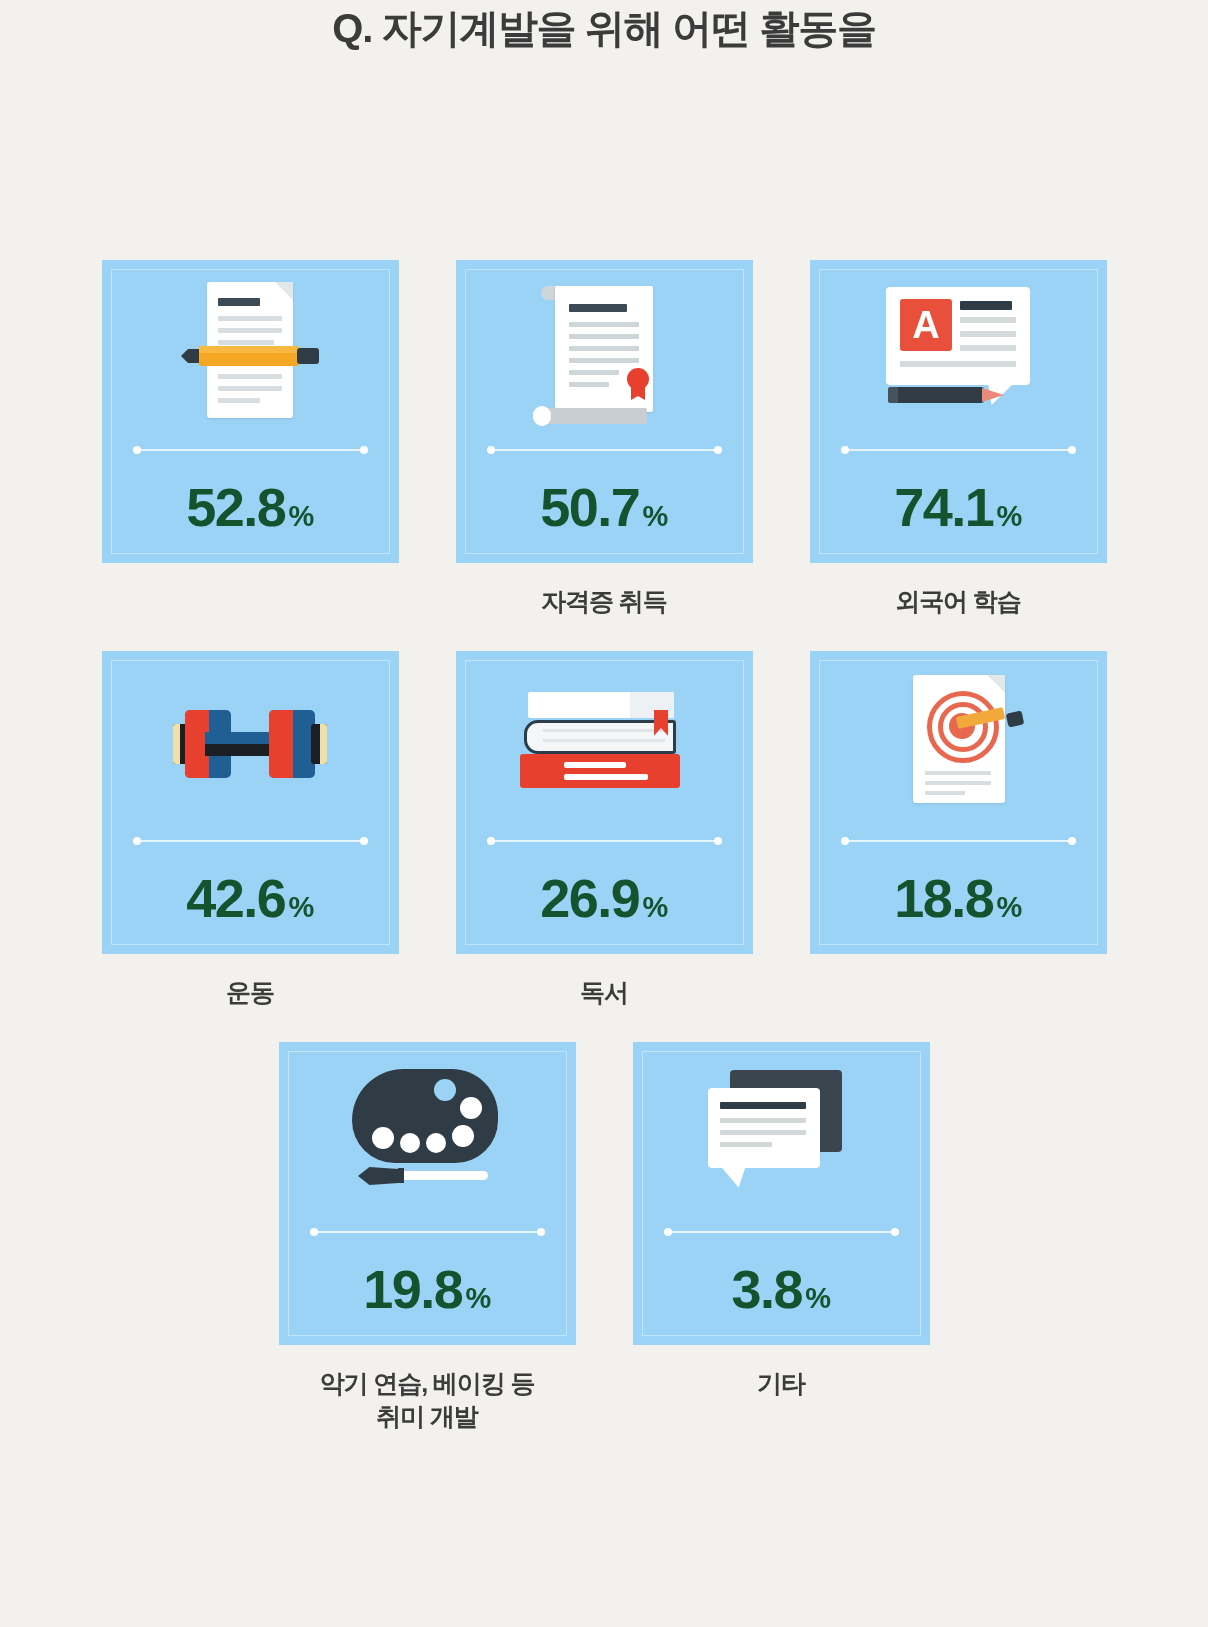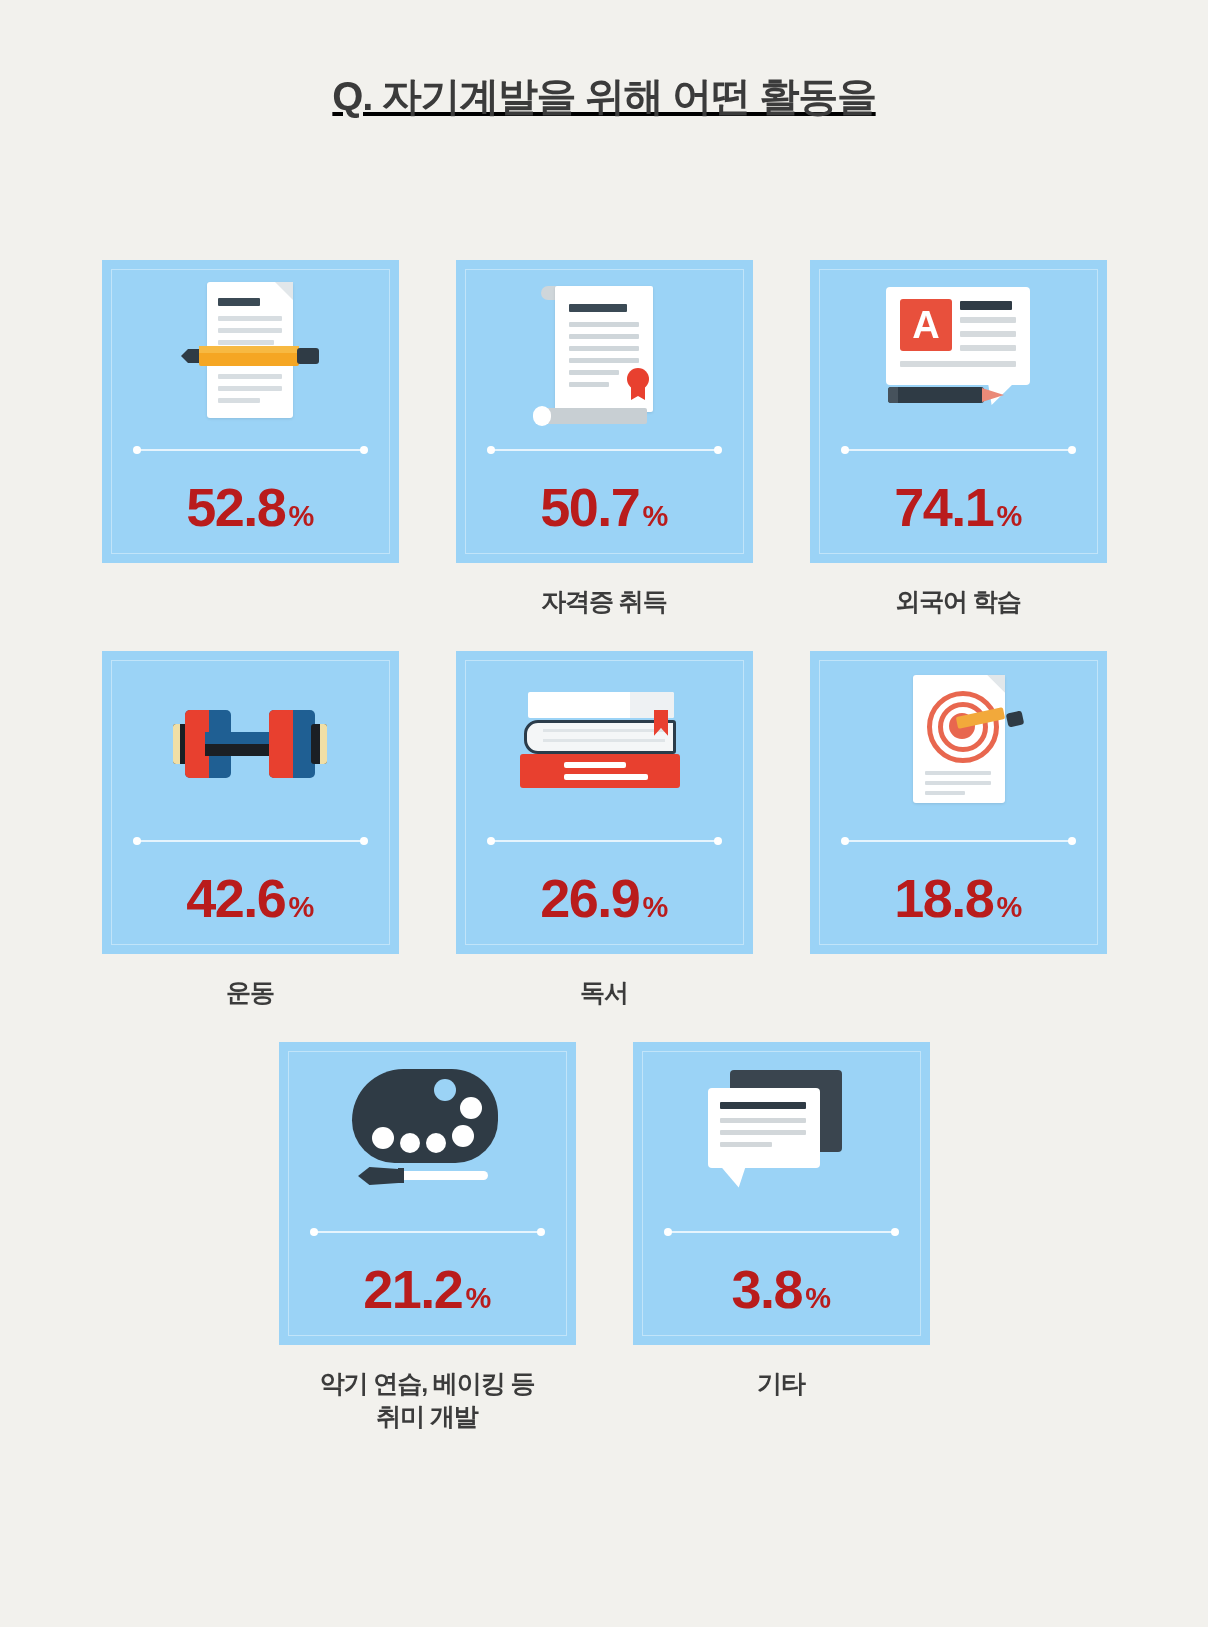--- a/index.html
+++ b/index.html
@@ -7,23 +7,21 @@
     width:1208px;height:1627px;
     background:#f2f1ed;
     font-family:"Liberation Sans","DejaVu Sans",sans-serif;
     overflow:hidden;
     position:relative;
   }
   .page{width:1208px;height:1627px;position:relative;box-sizing:border-box;}
 
   
   .title-wrap{
-    padding-top:68px;
     text-align:center;
-    text-decoration:underline;
   }
   .title-line{
     font-size:40px;
     font-weight:bold;
     color:#3b3b3b;
     letter-spacing:-1.3px;
     line-height:1.42;
     white-space:nowrap;
   }
   .title-line .sub{
@@ -96,21 +94,21 @@
     top:0;
     width:8px;height:8px;
     border-radius:50%;
     background:#ffffff;
   }
   .divider .dot.l{left:0;}
   .divider .dot.r{right:0;}
 
   .value{
     margin-top:26px;
-    color:#b91c1c;
+    color:#14532d;
     font-size:54px;
     font-weight:bold;
     letter-spacing:-1.5px;
     line-height:1;
     display:flex;
     align-items:baseline;
     justify-content:center;
   }
   .value .pct{
     font-size:29px;
@@ -469,21 +467,21 @@
                   <div class="tip"></div>
                 </div>
             </div>
           </div>
           <div class="divider">
             <span class="dot l"></span>
               <span class="dline"></span>
               <span class="dot r"></span>
           </div>
           <div class="value">
-            <span>21.2</span>
+            <span>19.8</span>
               <span class="pct">%</span>
           </div>
         </div>
         <div class="caption">악기 연습, 베이킹 등
 취미 개발</div>
       </div>
 
       <div class="cell">
         <div class="card">
           <div class="inner-border"></div>

